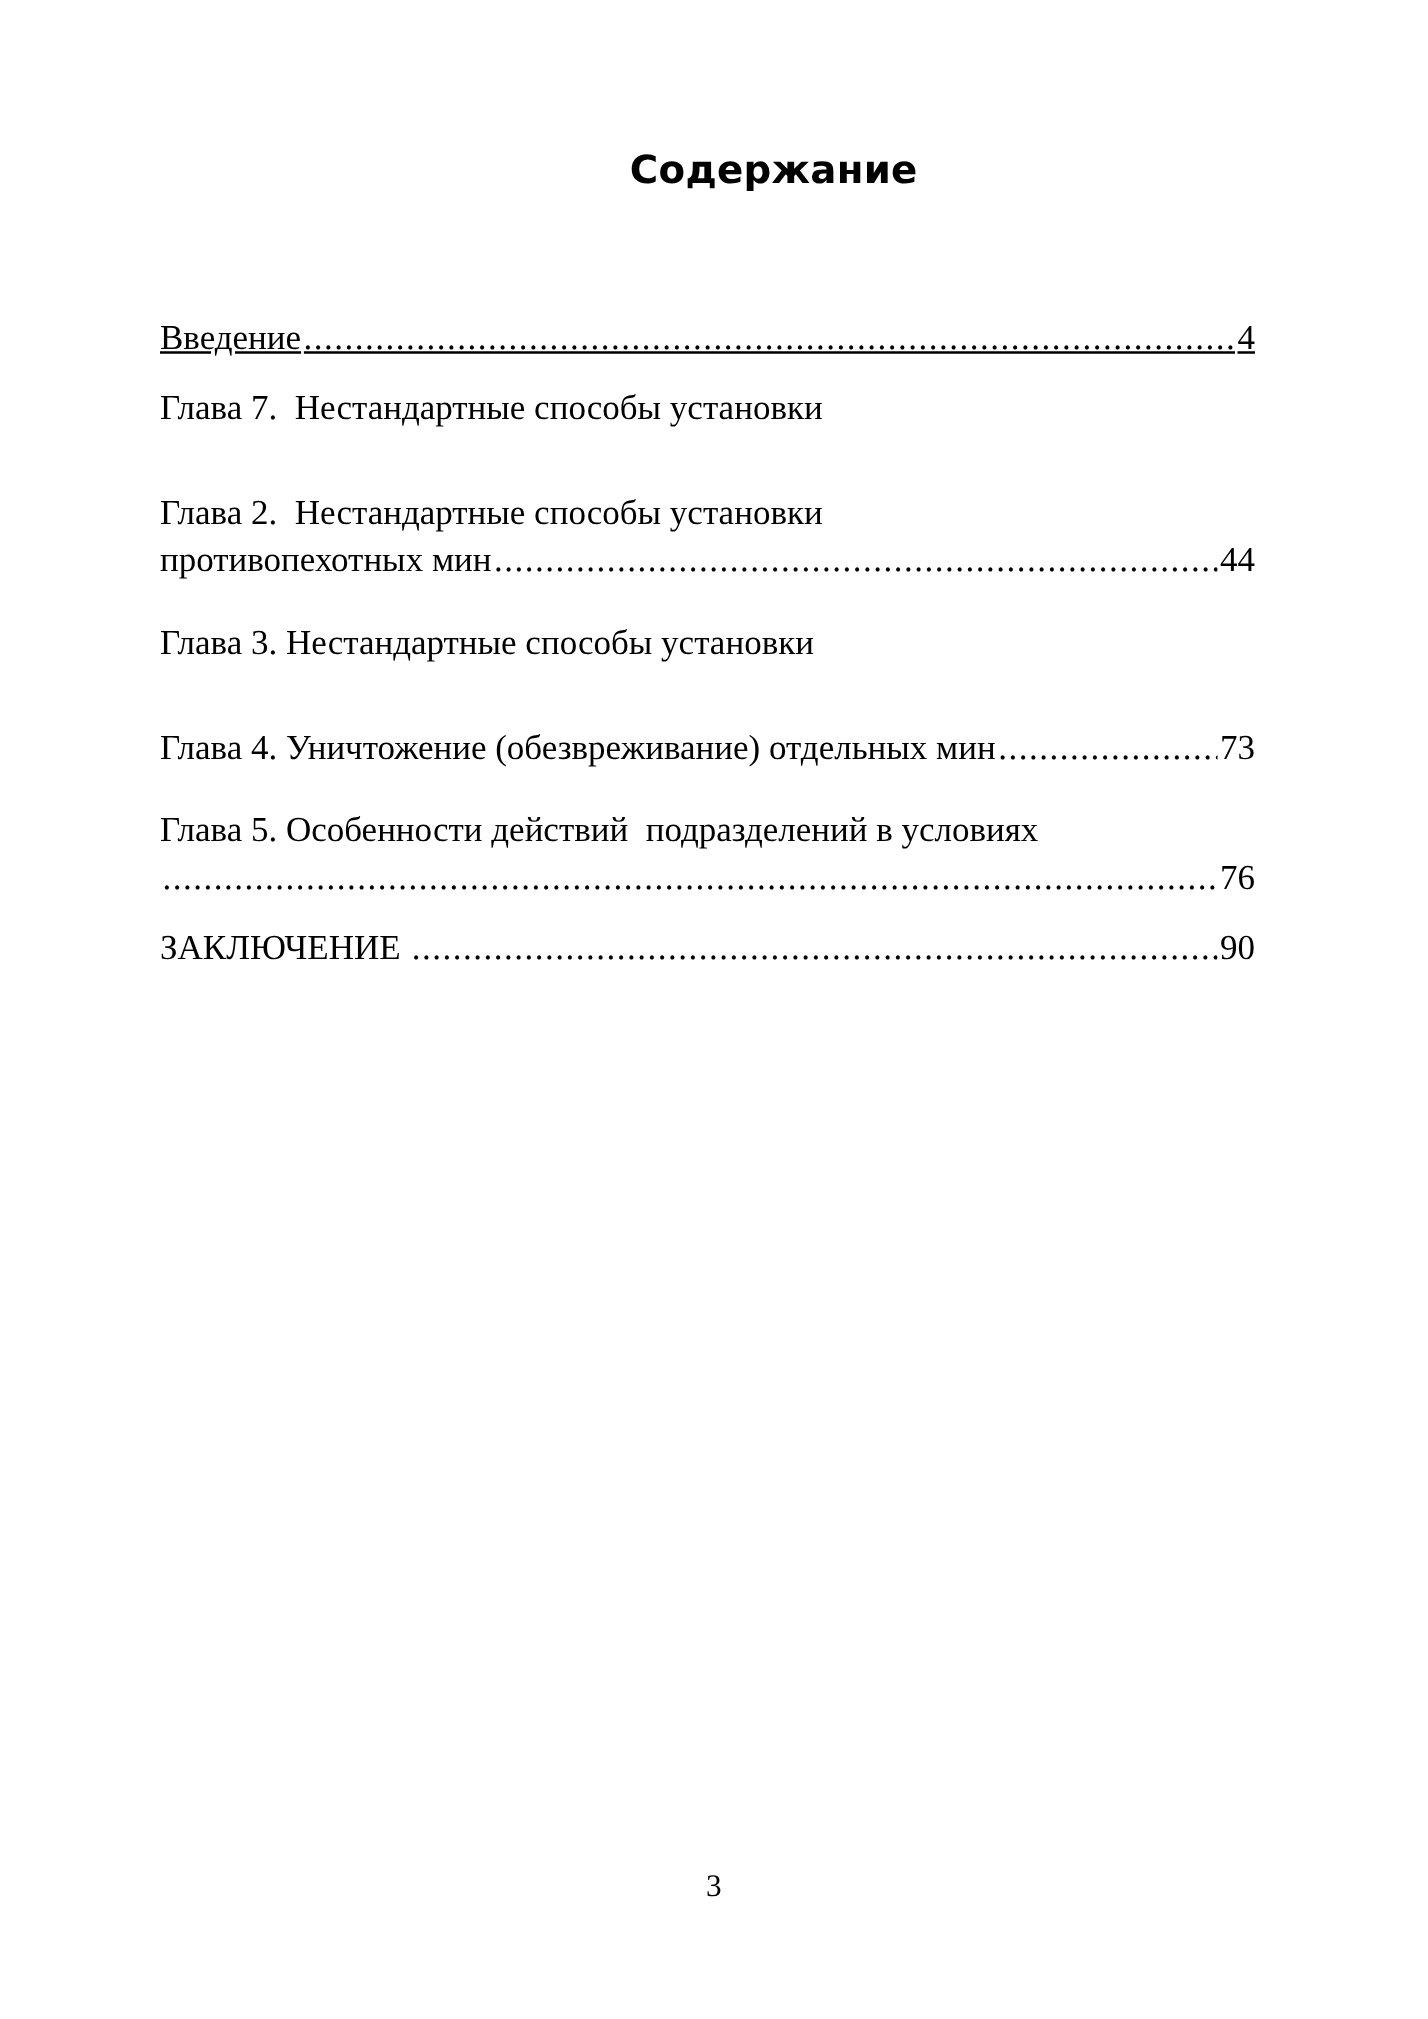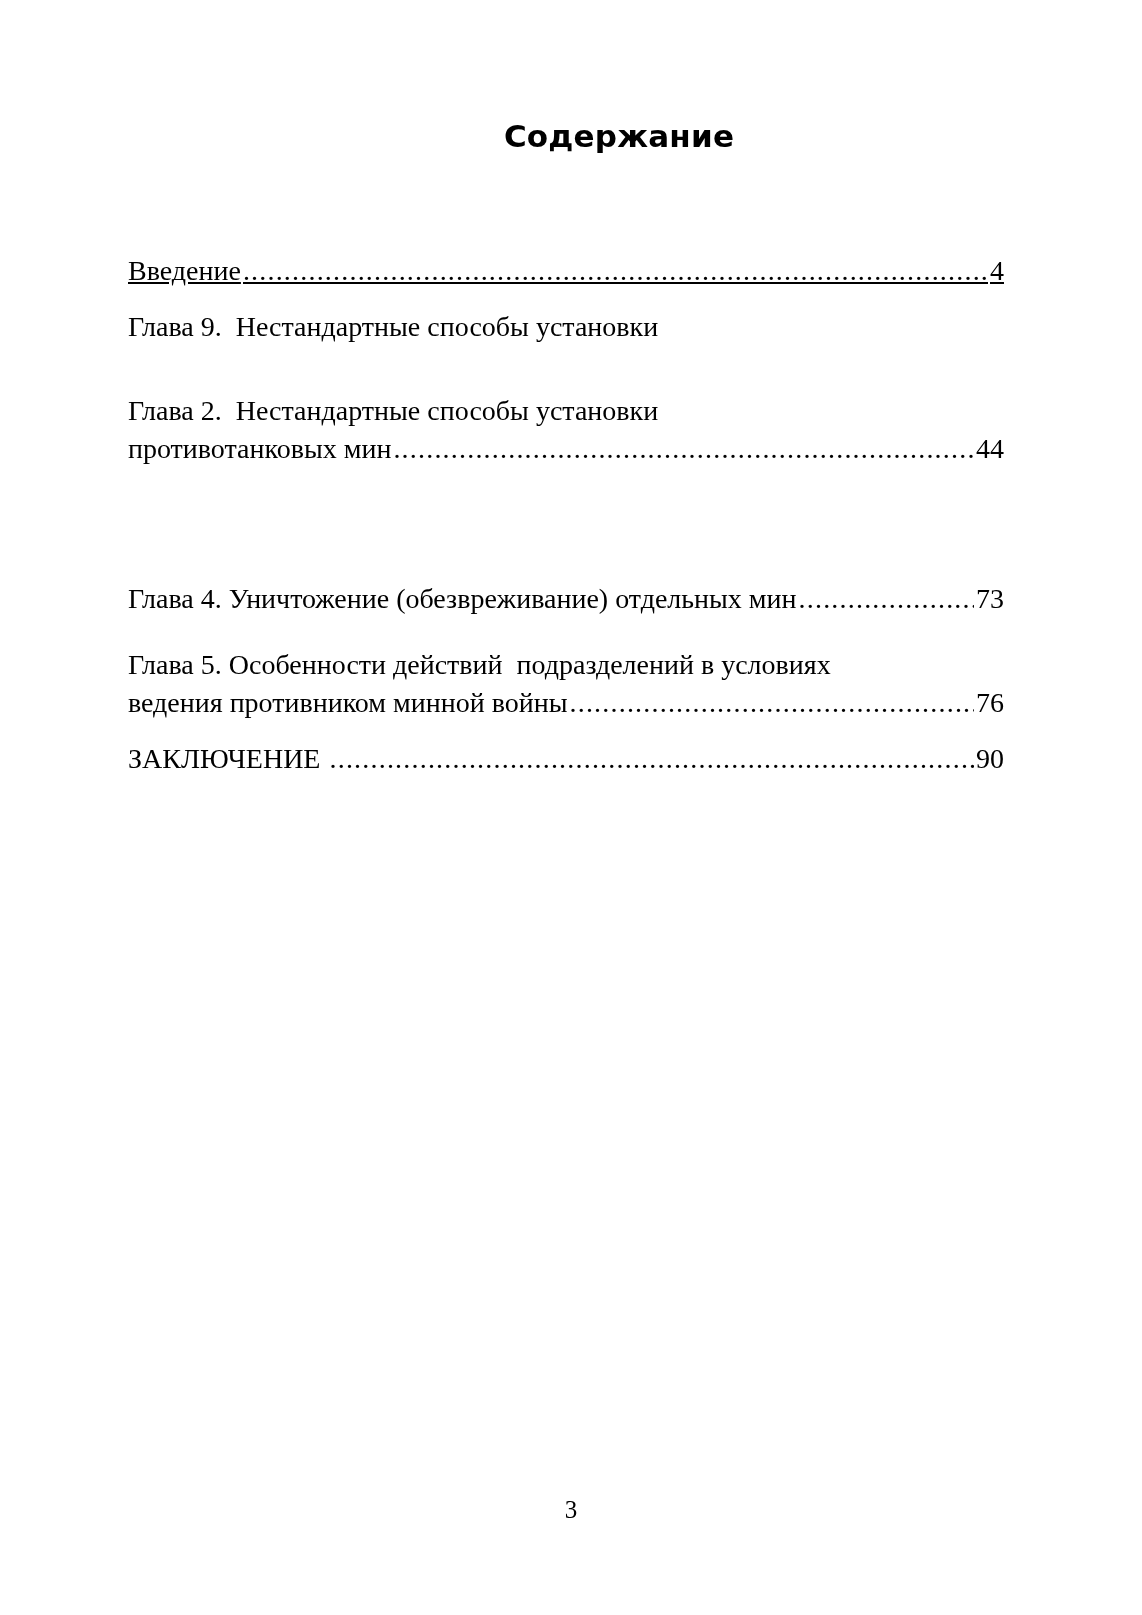--- a/index.html
+++ b/index.html
@@ -95,52 +95,54 @@
     <div class="entry" style="top:0px;text-decoration:underline;">
       <div class="line">
         <span class="txt">Введение</span>
         <span class="leader"></span>
         <span class="pg">4</span>
       </div>
     </div>
 
     <div class="entry" style="top:56px;">
       <div class="line">
-        <span class="txt">Глава 9.  Нестандартные способы установки</span>
+        <span class="txt">Глава 7.  Нестандартные способы установки</span>
       </div>
     </div>
 
     <div class="entry" style="top:140px;">
       <div class="line">
         <span class="txt">Глава 2.  Нестандартные способы установки</span>
       </div>
       <div class="line">
-        <span class="txt">противотанковых мин</span>
+        <span class="txt">противопехотных мин</span>
         <span class="leader"></span>
         <span class="pg">44</span>
       </div>
     </div>
 
     <div class="entry" style="top:244px;">
+      <div class="line">
+        <span class="txt">Глава 3. Нестандартные способы установки</span>
+      </div>
     </div>
 
     <div class="entry" style="top:328px;">
       <div class="line">
         <span class="txt">Глава 4. Уничтожение (обезвреживание) отдельных мин</span>
         <span class="leader"></span>
         <span class="pg">73</span>
       </div>
     </div>
 
     <div class="entry" style="top:394px;">
       <div class="line">
         <span class="txt">Глава 5. Особенности действий  подразделений в условиях</span>
       </div>
       <div class="line">
-        <span class="txt">ведения противником минной войны</span>
         <span class="leader"></span>
         <span class="pg">76</span>
       </div>
     </div>
 
     <div class="entry" style="top:488px;">
       <div class="line">
         <span class="txt">ЗАКЛЮЧЕНИЕ </span>
         <span class="leader"></span>
         <span class="pg">90</span>

